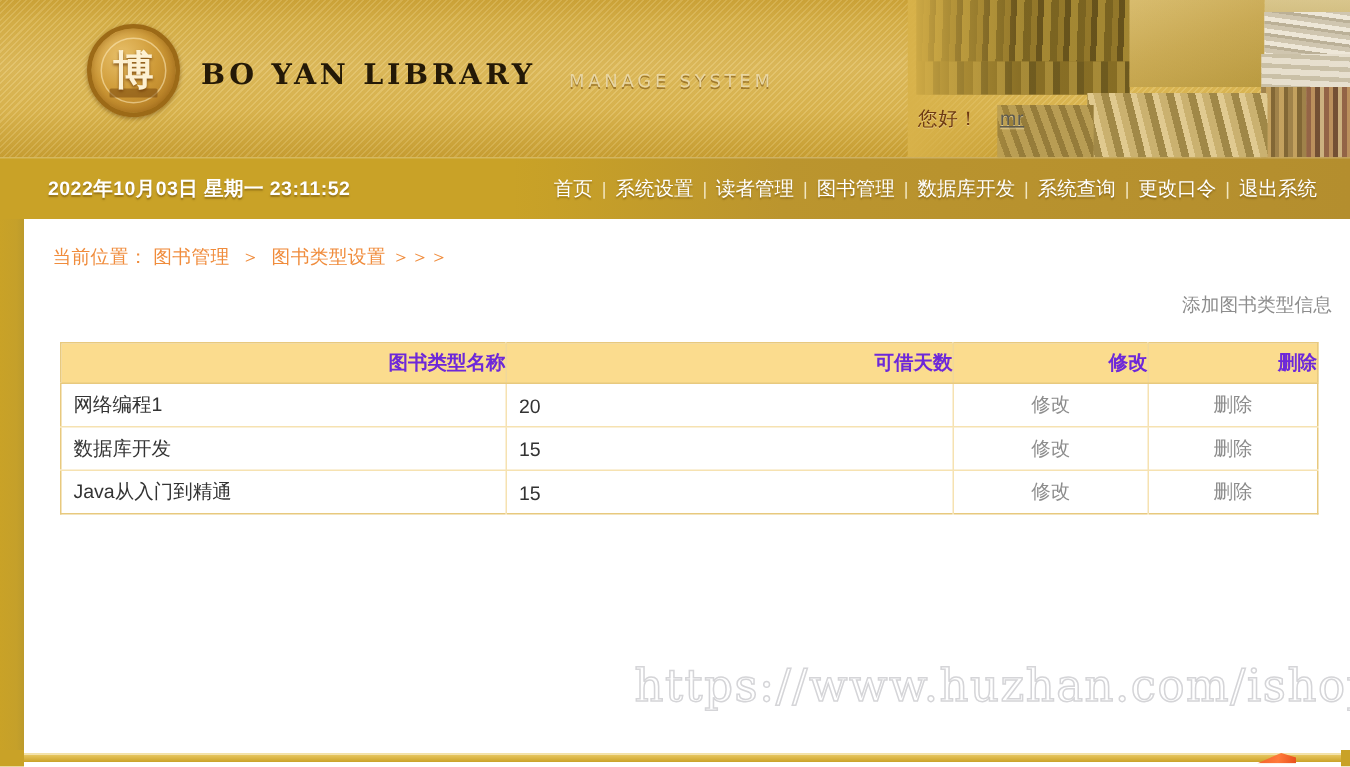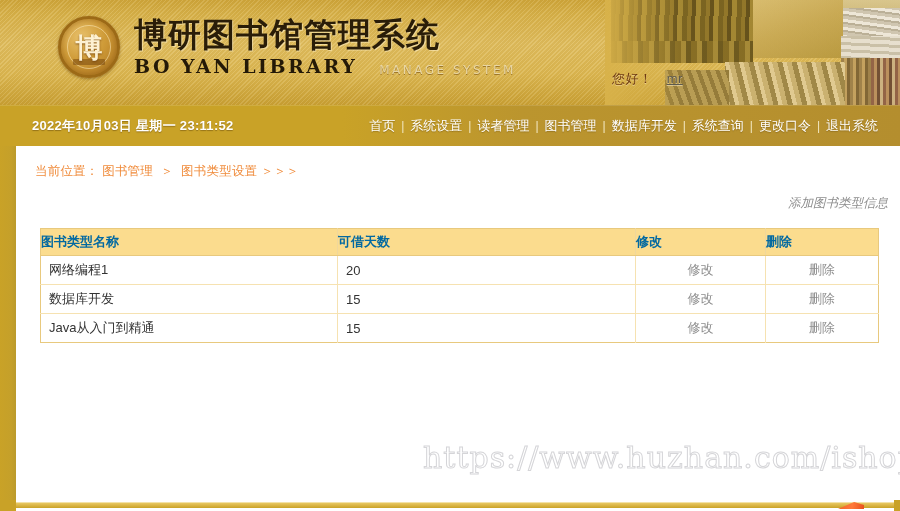--- a/index.html
+++ b/index.html
@@ -254,43 +254,42 @@
   .breadcrumb .arrow { padding: 0 4px; }
 
   .add-link {
     position: absolute;
     right: 12px;
     top: 49px;
     font-size: 12.5px;
     color: #8d8d8d;
     cursor: pointer;
     white-space: nowrap;
-    font-style: italic;
   }
 
   
   .tbl-wrap {
     position: absolute;
     left: 12px;
     top: 82px;
     width: 838px;
   }
   table.grid {
     width: 838px;
     border-collapse: collapse;
     table-layout: fixed;
     border: 1px solid #e8c97e;
   }
   table.grid th {
     background: #fbdc8e;
-    color: #0369a1;
+    color: #6d28d9;
     font-size: 13px;
     font-weight: bold;
     height: 27px;
-    text-align: left;
+    text-align: right;
     border-right: 1px solid #f0d79b;
     border-bottom: 1px solid #e8c97e;
   }
   table.grid th:last-child { border-right: none; }
   table.grid td {
     height: 29px;
     font-size: 13px;
     color: #333333;
     border-right: 1px solid #f6e2b1;
     border-bottom: 1px solid #f6e2b1;
@@ -381,21 +380,20 @@
       <span class="gname">mr</span>
     </div>
 
     <div class="logo-wrap">
       <div class="seal">
         <div class="seal-inner-ring"></div>
         <div class="seal-bar"></div>
         <div class="seal-char">博</div>
       </div>
       <div class="brand">
-        <div class="brand-cn">博研图书馆管理系统</div>
         <div class="brand-en">
           <span class="brand-en-main">BO YAN LIBRARY</span>
           <span class="brand-en-sub">MANAGE SYSTEM</span>
         </div>
       </div>
     </div>
   </div>
 
   <div class="navbar">
     <div class="nav-date">2022年10月03日 星期一 23:11:52</div>

